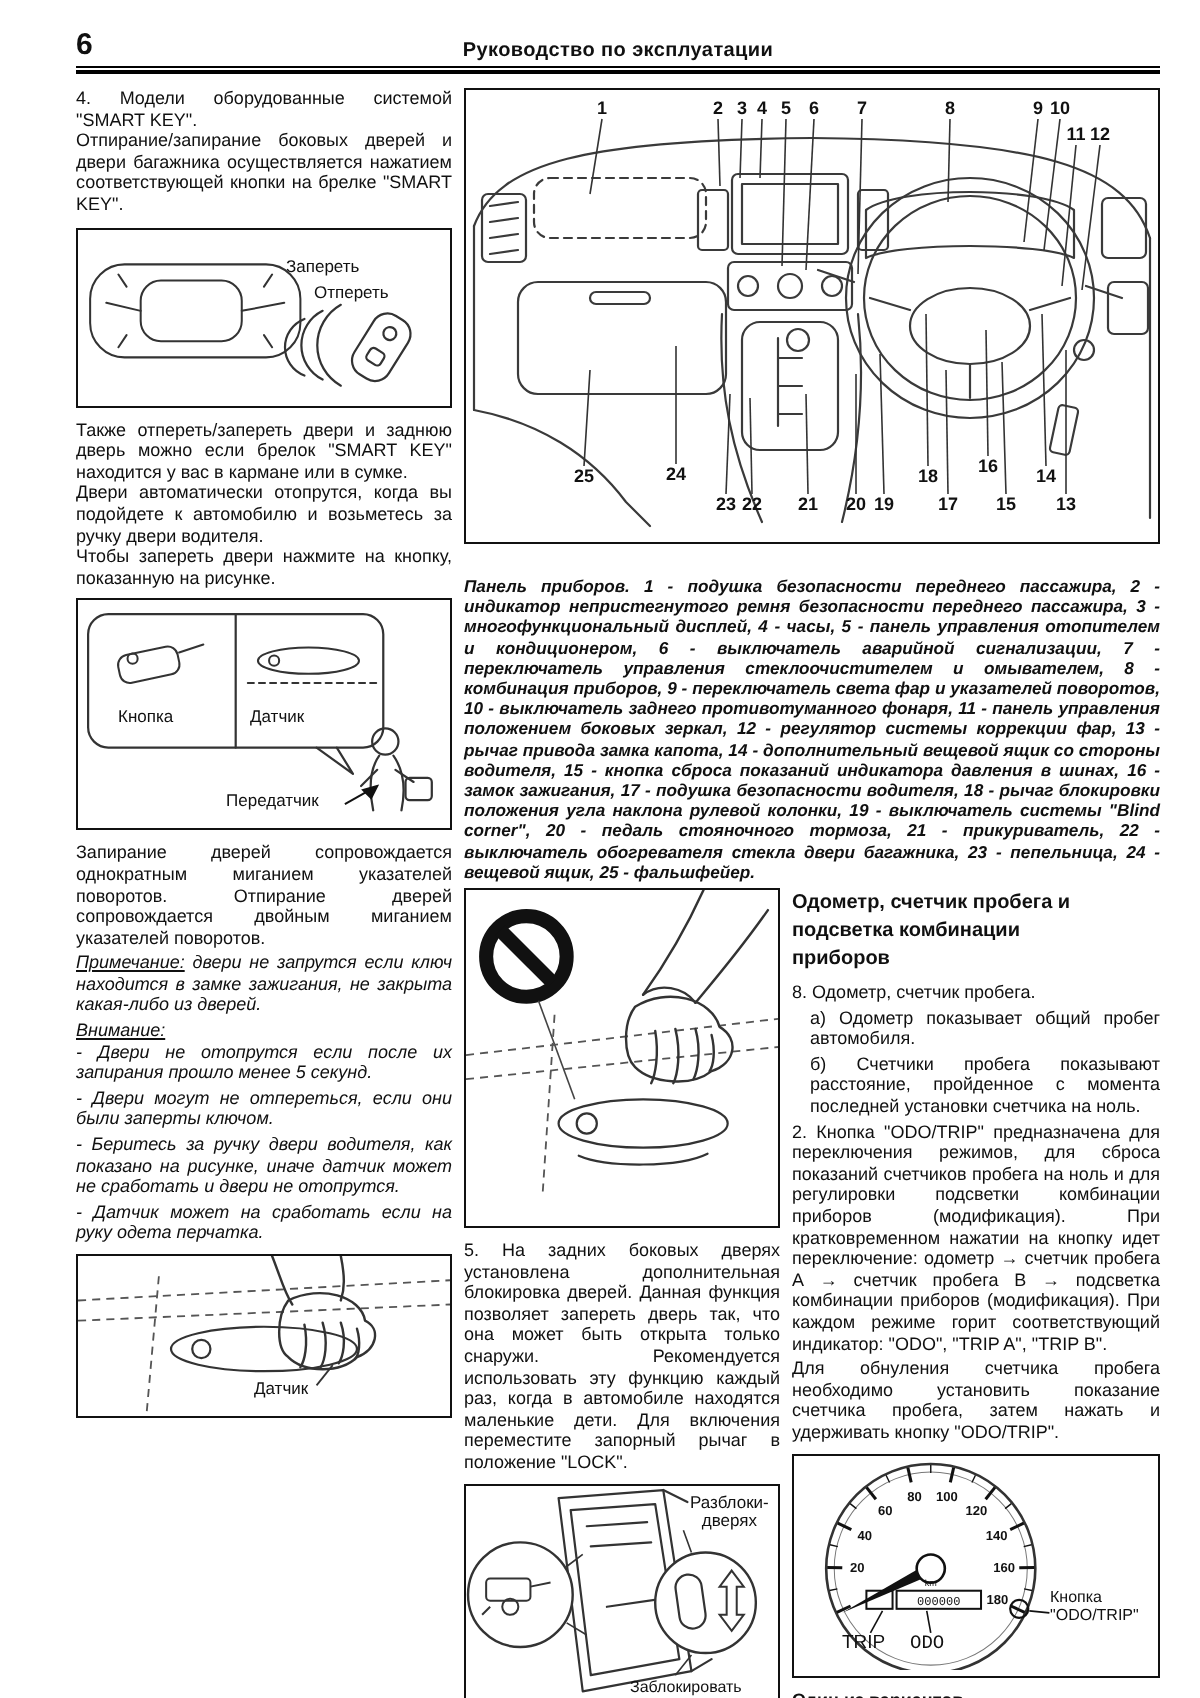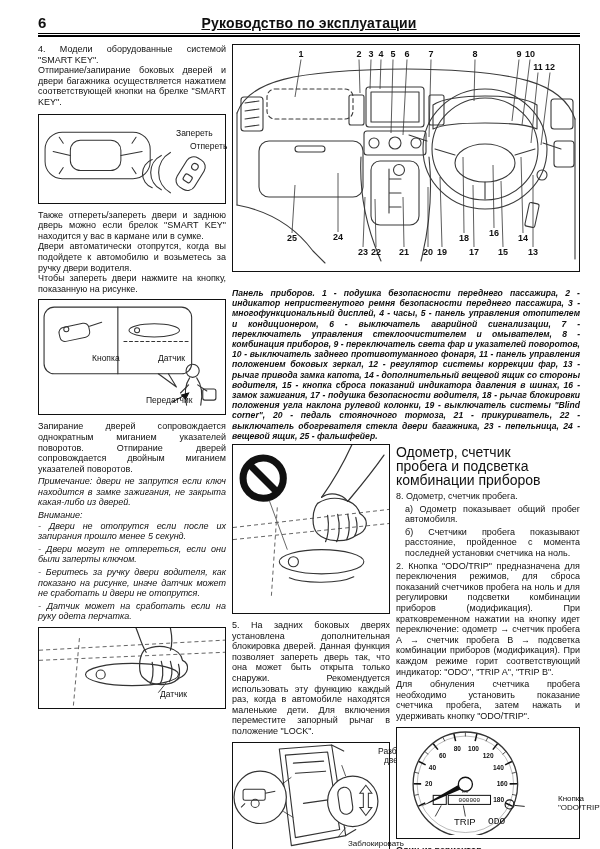--- a/index.html
+++ b/index.html
@@ -1,37 +1,37 @@
 <!DOCTYPE html>
 <html><head>
 <meta charset="utf-8">
 <style>
   html,body{margin:0;padding:0;}
   body{background:#d9d9d9;font-family:"Liberation Sans",sans-serif;color:#101010;}
   .page{width:600px;height:849px;background:#ffffff;position:relative;box-sizing:border-box;
         padding:14px 20px 0 38px;overflow:hidden;}
   .pagehead{display:flex;align-items:flex-end;padding-bottom:2px;border-bottom:1px solid #000;}
   .pagenum{font-weight:bold;font-size:15px;width:42px;}
-  .pagetitle{flex:1;text-align:center;font-weight:bold;font-size:14px;letter-spacing:.2px;text-decoration:underline;}
+  .pagetitle{flex:1;text-align:center;font-weight:bold;font-size:10px;letter-spacing:.2px;}
   .headrule{height:2px;background:#000;margin-top:1px;}
   .content{display:flex;gap:6px;margin-top:7px;}
   .col-left{width:188px;flex:none;}
   .col-rightarea{flex:1;min-width:0;}
   .body{font-size:9px;line-height:10.6px;text-align:justify;margin:0 0 2px 0;}
   .pre{white-space:pre-line;}
   .i{font-style:italic;}
-  .ulab{font-style:italic;}
+  .ulab{font-style:italic;text-decoration:underline;}
   .frame{border:1.5px solid #111;margin:5px 0 6px 0;position:relative;background:#fff;}
   .frame svg{display:block;width:100%;height:auto;}
-  .fl{position:absolute;font-size:8.5px;line-height:9.5px;color:#111;white-space:pre-line;margin-left:33px;}
+  .fl{position:absolute;font-size:8.5px;line-height:9.5px;color:#111;white-space:pre-line;}
   .caption{font-weight:bold;font-size:8.6px;line-height:10.2px;text-align:justify;margin:16px 0 3px 0;font-style:italic;}
   .twocol{display:flex;gap:6px;margin-top:2px;}
   .midcol{width:158px;flex:none;}
   .rightcol{flex:1;min-width:0;}
-  .rc-heading{font-size:14px;line-height:14px;font-weight:normal;margin:1px 0 4px 0;max-width:152px;}
+  .rc-heading{font-size:10px;line-height:14px;font-weight:bold;margin:1px 0 4px 0;max-width:152px;}
   .ind{padding-left:9px;}
   .boldcap{font-weight:bold;font-size:9px;margin:2px 0 0 0;}
 </style>
 </head>
 <body>
 
 <div class="page">
 
   <div class="pagehead">
     <span class="pagenum">6</span>

